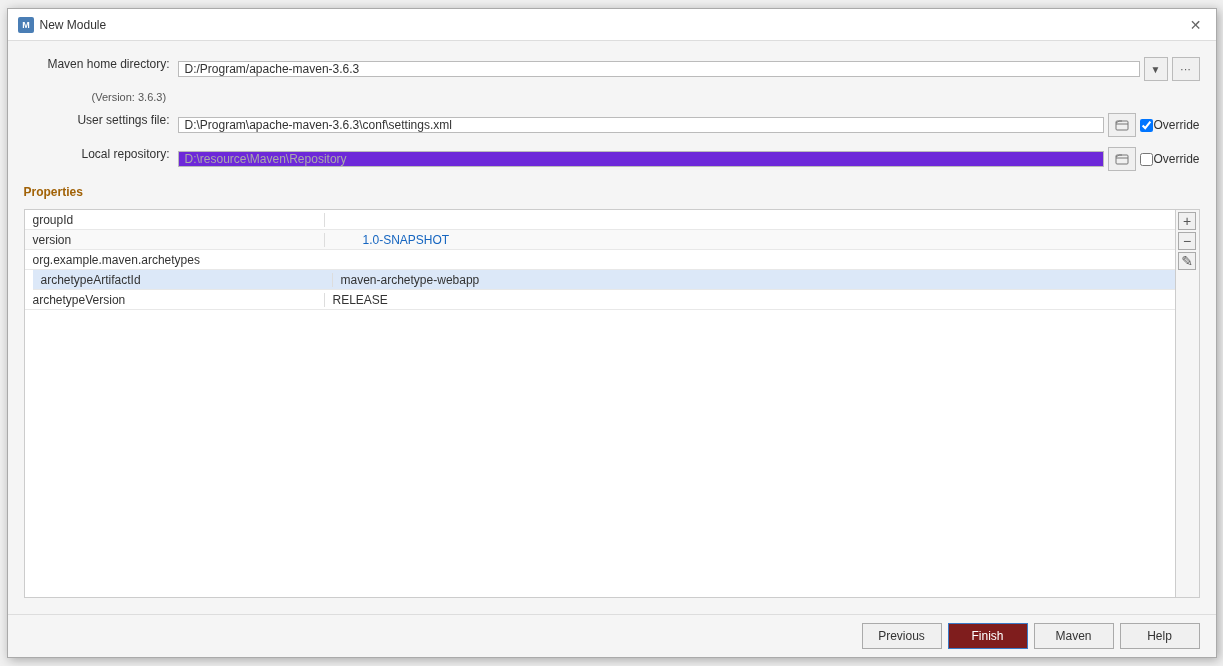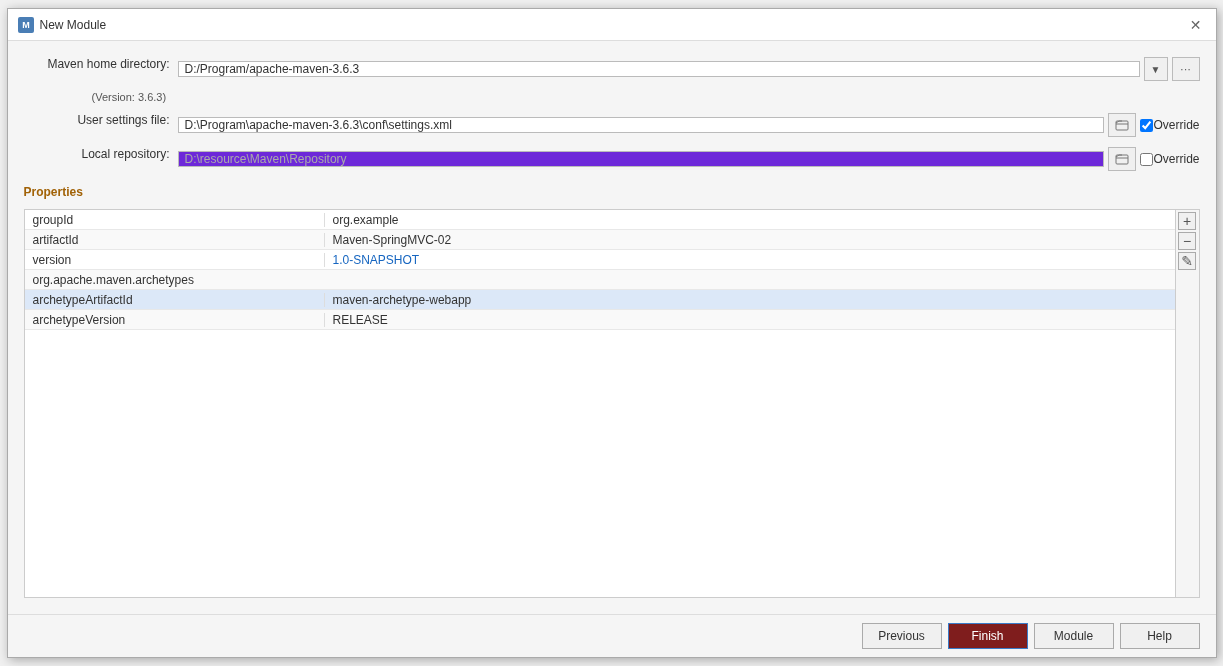--- a/index.html
+++ b/index.html
@@ -167,39 +167,39 @@
       overflow-y: auto;
     }
     .prop-row {
       display: flex;
       border-bottom: 1px solid #e8e8e8;
       height: 20px;
       align-items: center;
     }
     .prop-row:nth-child(even) { background: #f9f9f9; }
     .prop-row:nth-child(odd) { background: #fff; }
-    .prop-row.highlighted { background: #dce8f8; }
+    .prop-row.highlighted { background: #dce8f8; margin-left: 8px; }
     .prop-name {
       width: 300px;
       padding: 0 8px;
       font-size: 12px;
       color: #333;
       border-right: 1px solid #ddd;
       white-space: nowrap;
       overflow: hidden;
     }
     .prop-value {
       flex: 1;
       padding: 0 8px;
       font-size: 12px;
       color: #333;
       white-space: nowrap;
       overflow: hidden;
     }
-    .prop-value.blue { color: #1565c0; }
+    .prop-value.blue { color: #1565c0; margin-left: 30px; }
     .properties-sidebar {
       width: 24px;
       border-left: 1px solid #ccc;
       background: #f5f5f5;
       display: flex;
       flex-direction: column;
       align-items: center;
       padding-top: 2px;
       gap: 2px;
     }
@@ -308,32 +308,27 @@
       </div>
     </div>
 
     <div class="section-header">Properties</div>
 
     <div class="properties-container">
       <div class="properties-table">
 
       <div class="prop-row">
             <span class="prop-name">groupId</span>
-            <span class="prop-value">org.example</span>
-          </div>
-          <div class="prop-row">
-            <span class="prop-name">artifactId</span>
-            <span class="prop-value">Maven-SpringMVC-02</span>
           </div>
           <div class="prop-row">
             <span class="prop-name">version</span>
             <span class="prop-value blue">1.0-SNAPSHOT</span>
           </div>
           <div class="prop-row">
-            <span class="prop-value">org.apache.maven.archetypes</span>
+            <span class="prop-value">org.example.maven.archetypes</span>
           </div>
           <div class="prop-row highlighted">
             <span class="prop-name">archetypeArtifactId</span>
             <span class="prop-value">maven-archetype-webapp</span>
           </div>
           <div class="prop-row">
             <span class="prop-name">archetypeVersion</span>
             <span class="prop-value">RELEASE</span>
           </div>
         </div>
@@ -342,16 +337,16 @@
         <button class="side-btn">−</button>
         <button class="side-btn">✎</button>
       </div>
     </div>
 
   </div>
 
   <div class="footer">
     <button class="footer-btn">Previous</button>
     <button class="footer-btn primary">Finish</button>
-    <button class="footer-btn">Module</button>
+    <button class="footer-btn">Maven</button>
     <button class="footer-btn">Help</button>
   </div>
 </div>
 
 </body></html>

